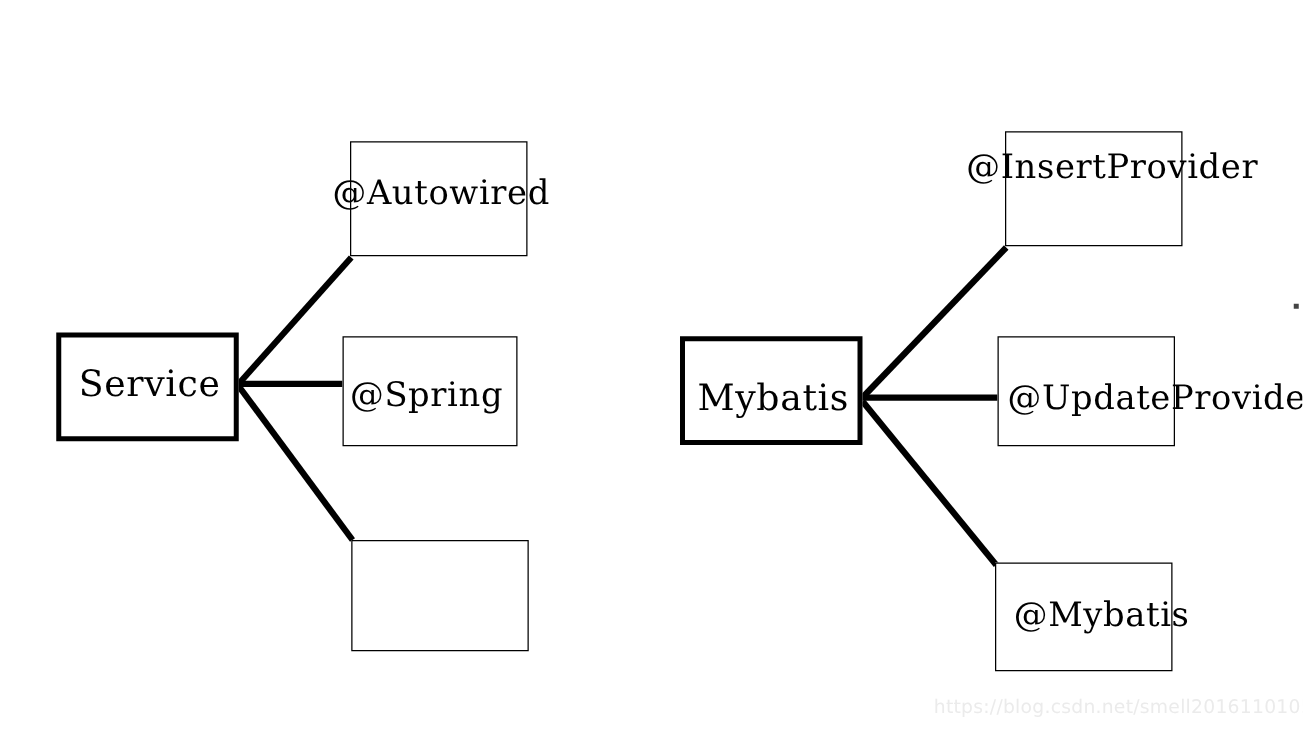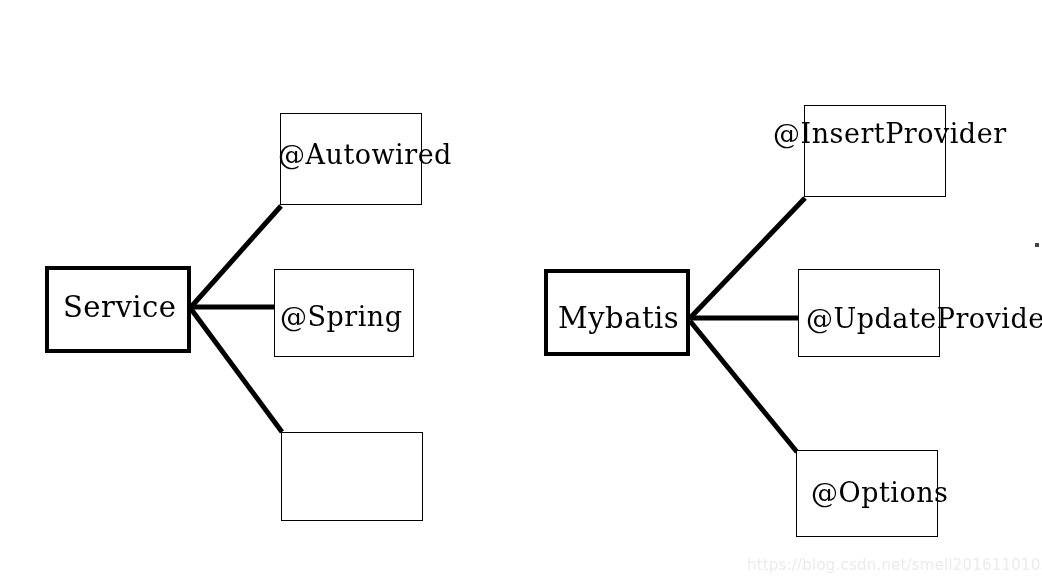--- a/index.html
+++ b/index.html
@@ -82,36 +82,36 @@
         <line x1="690" y1="318" x2="805" y2="198" stroke="#000000"></line>
         <line x1="688" y1="318" x2="798" y2="318" stroke="#000000"></line>
         <line x1="690" y1="321" x2="797" y2="452" stroke="#000000"></line>
       </g>
   </svg>
 
   <div class="node root" style="left:45px; top:266px; width:146px; height:87px;"></div>
   <div class="node-label root-label" style="left:63px; top:293px;">Service</div>
 
   <div class="node" style="left:280px; top:113px; width:142px; height:92px;"></div>
-  <div class="node-label leaf-label" style="left:278px; top:141px;">@Autowired</div>
+  <div class="node-label leaf-label" style="left:266px; top:141px;">@Autowired</div>
 
   <div class="node" style="left:274px; top:269px; width:140px; height:88px;"></div>
   <div class="node-label leaf-label" style="left:280px; top:303px;">@Spring</div>
 
   <div class="node" style="left:281px; top:432px; width:142px; height:89px;"></div>
 
   <div class="node root" style="left:544px; top:269px; width:146px; height:87px;"></div>
   <div class="node-label root-label" style="left:558px; top:304px;">Mybatis</div>
 
   <div class="node" style="left:804px; top:105px; width:142px; height:92px;"></div>
   <div class="node-label leaf-label" style="left:773px; top:120px;">@InsertProvider</div>
 
   <div class="node" style="left:798px; top:269px; width:142px; height:88px;"></div>
   <div class="node-label leaf-label" style="left:806px; top:305px;">@UpdateProvider</div>
 
   <div class="node" style="left:796px; top:450px; width:142px; height:87px;"></div>
-  <div class="node-label leaf-label" style="left:811px; top:479px;">@Options</div>
+  <div class="node-label leaf-label" style="left:811px; top:479px;">@Mybatis</div>
 
   <div id="speck"></div>
 
   <div id="watermark">https://blog.csdn.net/smell201611010513</div>
 
 </div>
 
 </body></html>

